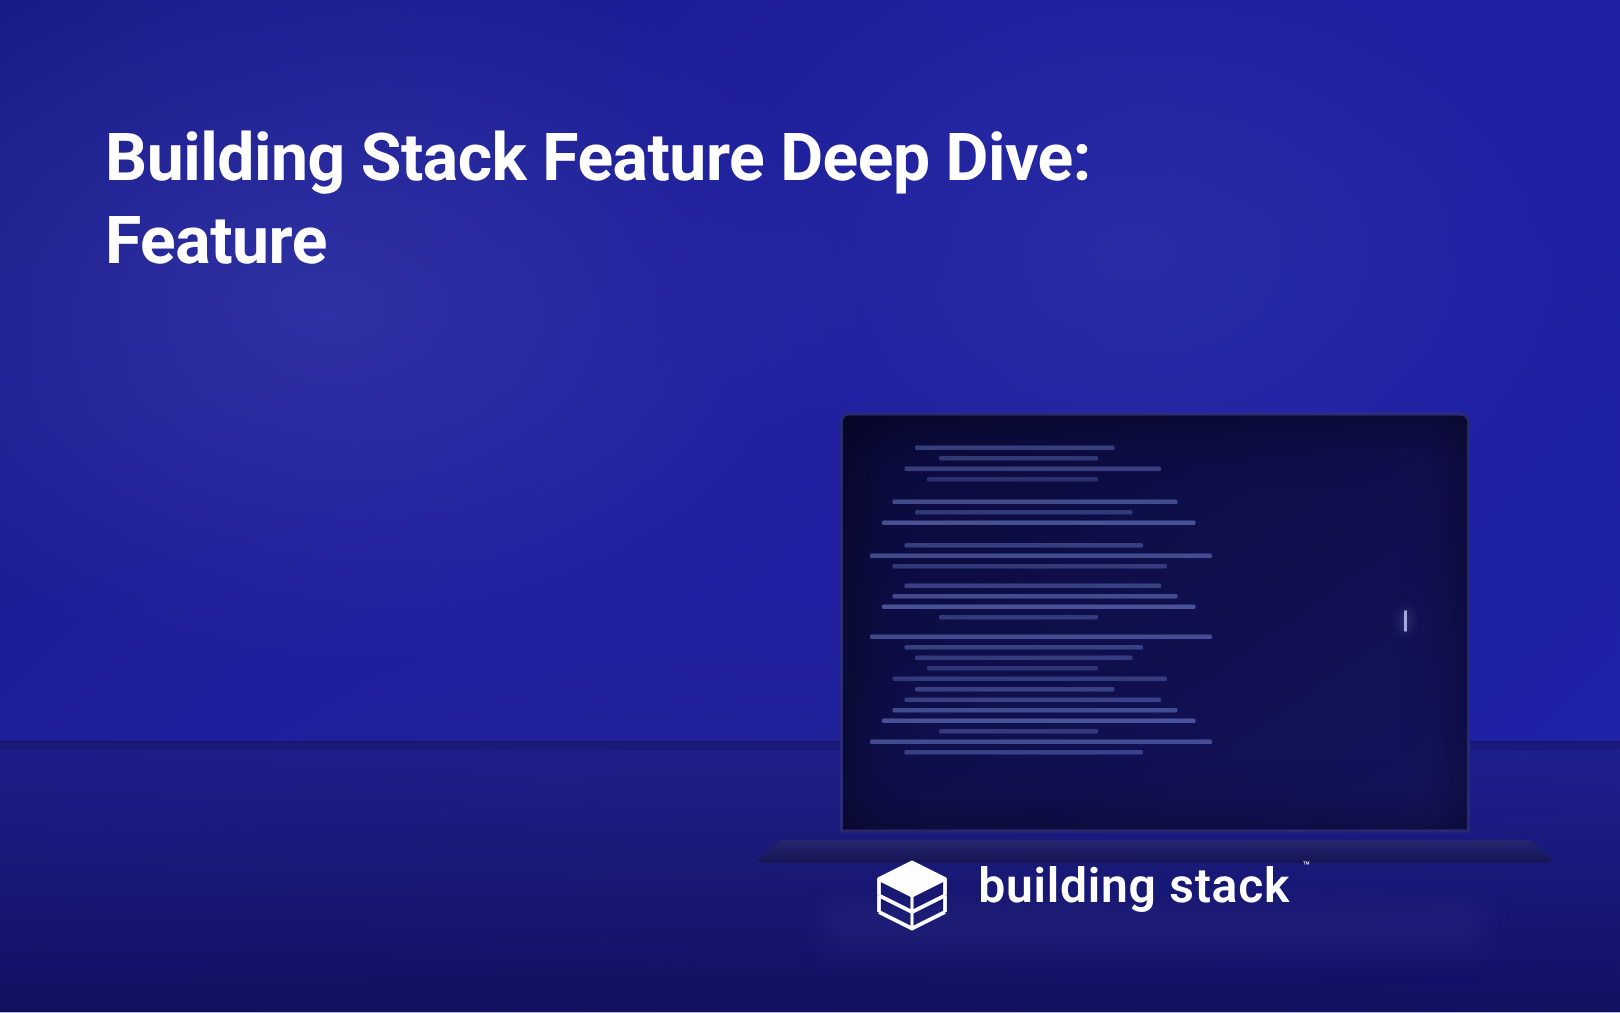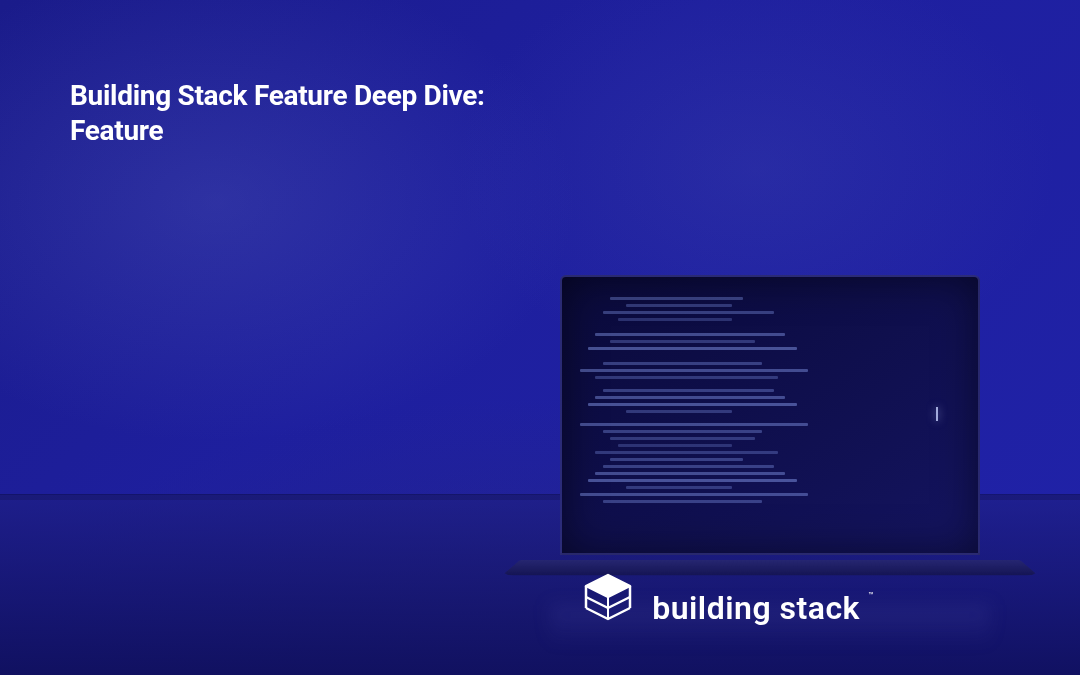--- a/index.html
+++ b/index.html
@@ -112,31 +112,31 @@
       height: 40px;
       background: linear-gradient(to bottom, rgba(60,60,150,0.3), transparent);
       filter: blur(8px);
     }
     .headline {
       position: absolute;
       top: 78px;
       left: 70px;
       right: 70px;
       color: #ffffff;
-      font-size: 28px;
+      font-size: 44px;
       font-weight: 700;
       line-height: 1.25;
       letter-spacing: -0.3px;
     }
     .logo-container {
       position: absolute;
       bottom: 48px;
       right: 220px;
       display: flex;
-      align-items: flex-end;
+      align-items: flex-start;
       gap: 16px;
     }
     .logo-mark {
       width: 56px;
       height: 56px;
       position: relative;
     }
     .logo-text {
       color: #ffffff;
       font-size: 32px;

